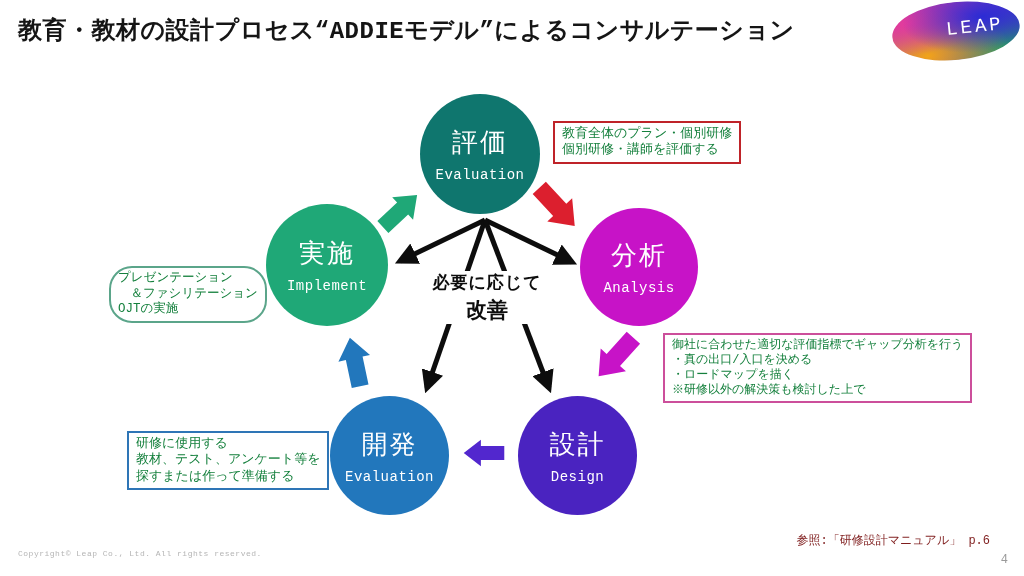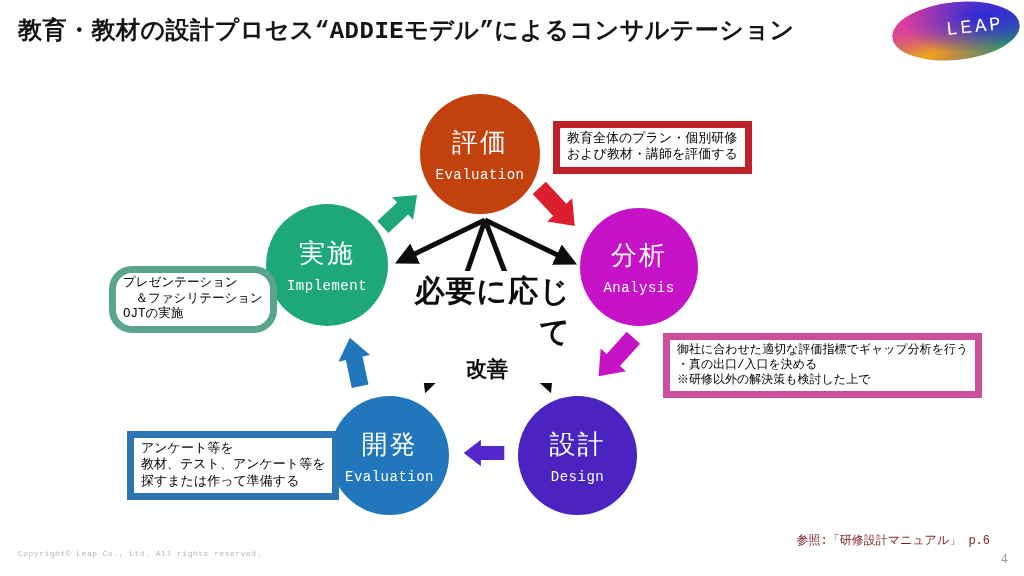--- a/index.html
+++ b/index.html
@@ -38,26 +38,26 @@
   .c-design     {left:518px;top:396px;width:119px;height:119px;}
   .c-development{left:330px;top:396px;width:119px;height:119px;}
   .c-implement  {left:266px;top:204px;width:122px;height:122px;}
   
   .arrows{position:absolute;left:0;top:0;z-index:4;}
   
   .center-label{
     position:absolute;left:403px;top:271px;width:168px;z-index:5;
     background:#ffffff;text-align:center;font-weight:bold;color:#0d0d0d;
   }
-  .center-label .l1{font-size:30px;letter-spacing:1px;text-align:right;}
+  .center-label .l1{font-size:17px;letter-spacing:1px;}
   .center-label .l2{font-size:21px;margin-top:2px;}
   
   .note{
-    position:absolute;border:7px solid #0ea5e9;background:#ffffff;z-index:6;
-    padding:3px 7px;font-size:13px;line-height:1.25;color:#000000;white-space:nowrap;
+    position:absolute;border:2px solid #0ea5e9;background:#ffffff;z-index:6;
+    padding:3px 7px;font-size:13px;line-height:1.25;color:#15803d;white-space:nowrap;
   }
   .n-evaluation {left:553px;top:121px;}
   .n-analysis   {left:663px;top:333px;font-size:12px;}
   .n-design     {left:659px;top:429px;}
   .n-development{left:127px;top:431px;}
   .n-implement  {left:109px;top:266px;font-size:12.5px;}
   
   .copyright{position:absolute;left:18px;top:549px;font-size:8px;color:#b5b5b5;letter-spacing:.5px;}
   .reference{position:absolute;right:34px;top:532px;font-size:12px;color:#7f1d1d;}
   .page-number{position:absolute;right:16px;top:553px;font-size:12px;color:#9a9a9a;}
@@ -66,21 +66,21 @@
 <body>
 
 <div class="slide">
 
   <h1 class="title">教育・教材の設計プロセス“ADDIEモデル”によるコンサルテーション</h1>
 
   <div class="logo">
     <span class="logo-text">LEAP</span>
   </div>
 
-  <div class="circle c-evaluation" style="background-color: #c2410c;">
+  <div class="circle c-evaluation" style="background-color: #0f766e;">
     <div class="jp">評価</div>
     <div class="en">Evaluation</div>
   </div>
   <div class="circle c-design" style="background-color: rgb(74, 35, 192);">
     <div class="jp">設計</div>
     <div class="en">Design</div>
   </div>
   <div class="circle c-analysis" style="background-color: rgb(199, 19, 199);">
     <div class="jp">分析</div>
     <div class="en">Analysis</div>
@@ -125,29 +125,30 @@
     </g>
   </svg>
 
   <div class="center-label">
     <div class="l1">必要に応じて</div>
     <div class="l2">改善</div>
   </div>
 
   <div class="note n-evaluation" style="border-color: rgb(191, 35, 41);">
     <div>教育全体のプラン・個別研修</div>
-    <div>および教材・講師を評価する</div>
+    <div>個別研修・講師を評価する</div>
   </div>
   <div class="note n-analysis" style="border-color: rgb(204, 79, 155);">
     <div>御社に合わせた適切な評価指標でギャップ分析を行う</div>
     <div>・真の出口/入口を決める</div>
+    <div>・ロードマップを描く</div>
     <div>※研修以外の解決策も検討した上で</div>
   </div>
   <div class="note n-development" style="border-color: rgb(46, 117, 182);">
-    <div>アンケート等を</div>
+    <div>研修に使用する</div>
     <div>教材、テスト、アンケート等を</div>
     <div>探すまたは作って準備する</div>
   </div>
   <div class="note n-implement" style="border-color: rgb(91, 165, 138); border-radius: 23px;">
     <div>プレゼンテーション</div>
     <div>　＆ファシリテーション</div>
     <div>OJTの実施</div>
   </div>
 
   <div class="copyright">Copyright© Leap Co., Ltd.  All rights reserved.</div>

